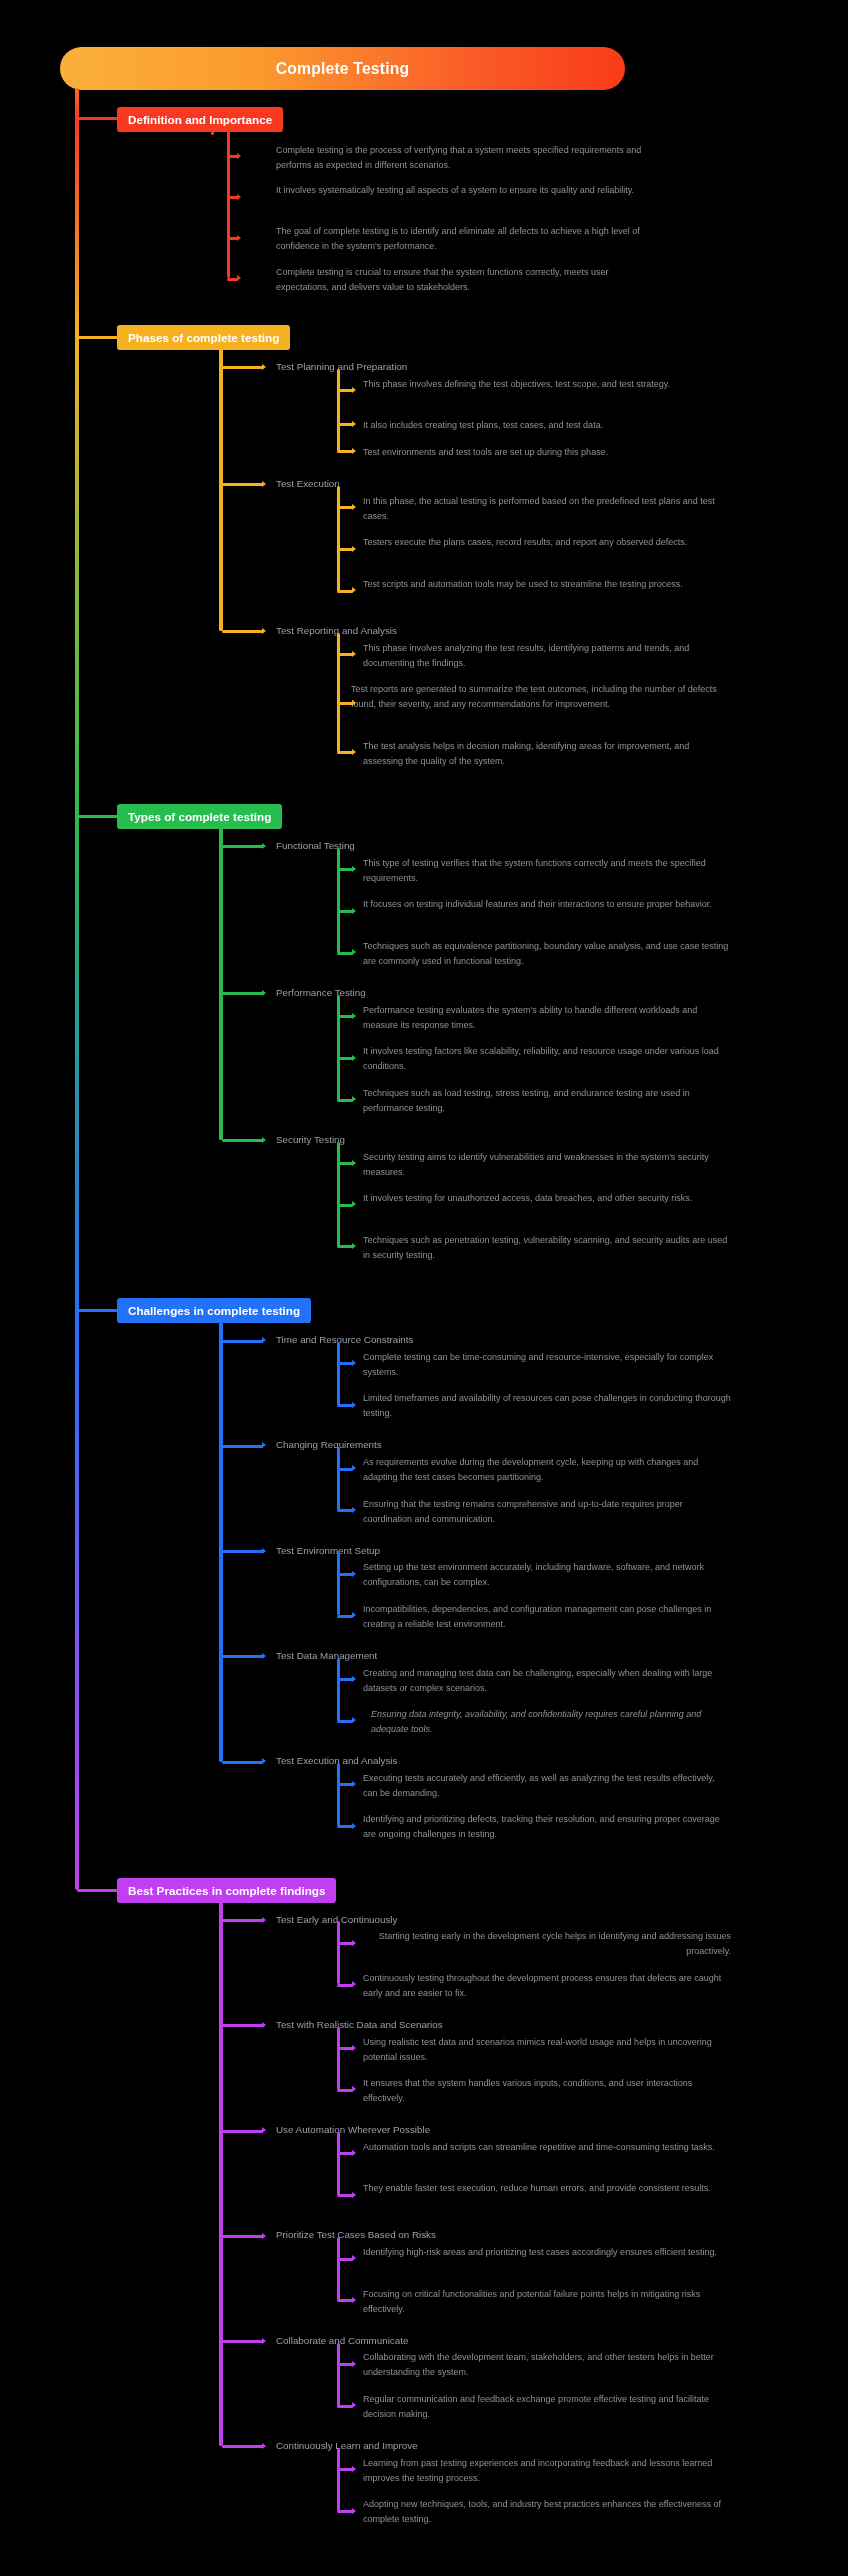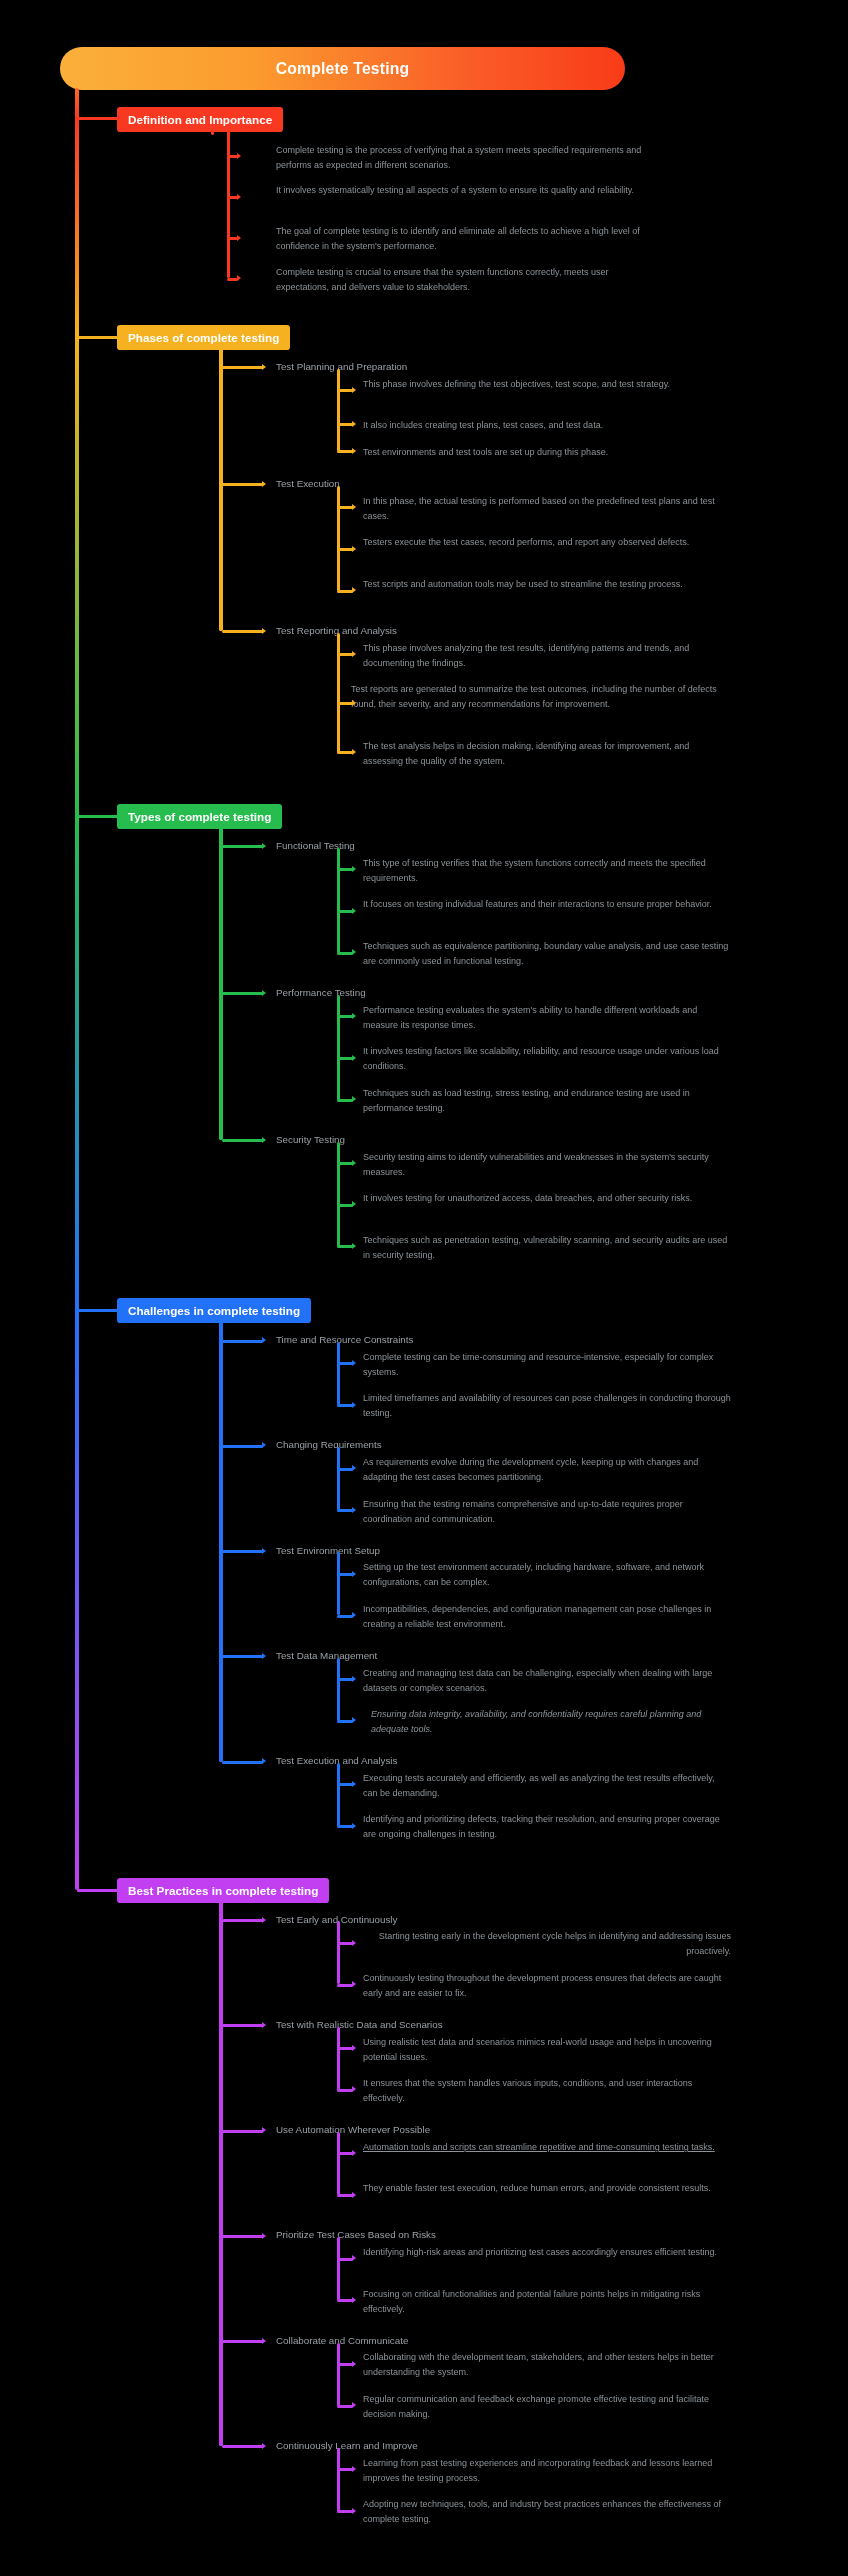--- a/index.html
+++ b/index.html
@@ -126,21 +126,21 @@
     <div class="leaf" style="left: 363px; top: 445px; color: rgb(141, 147, 152);">Test environments and test tools are set up during this phase.</div>
     <div class="h-line" style="left: 337px; top: 450px; width: 15.7px; background: rgb(245, 177, 32);"></div>
     <div class="arrow" style="left: 352px; top: 448px; border-left-color: rgb(245, 177, 32);"></div>
     <div class="v-line" style="left: 337px; top: 369px; height: 82px; background: rgb(245, 177, 32);"></div>
     <div class="l2-label" style="left: 276px; top: 478px; color: rgb(154, 160, 166);">Test Execution</div>
     <div class="h-line" style="left: 222px; top: 483px; width: 41px; background: rgb(245, 177, 32);"></div>
     <div class="arrow" style="left: 262px; top: 481px; border-left-color: rgb(245, 177, 32);"></div>
     <div class="leaf" style="left: 363px; top: 494px; color: rgb(141, 147, 152);">In this phase, the actual testing is performed based on the predefined test plans and test cases.</div>
     <div class="h-line" style="left: 337px; top: 506px; width: 15.7px; background: rgb(245, 177, 32);"></div>
     <div class="arrow" style="left: 352px; top: 504px; border-left-color: rgb(245, 177, 32);"></div>
-    <div class="leaf" style="left: 363px; top: 535px; color: rgb(141, 147, 152);">Testers execute the test cases, record performs, and report any observed defects.</div>
+    <div class="leaf" style="left: 363px; top: 535px; color: rgb(141, 147, 152);">Testers execute the plans cases, record results, and report any observed defects.</div>
     <div class="h-line" style="left: 337px; top: 548px; width: 15.7px; background: rgb(245, 177, 32);"></div>
     <div class="arrow" style="left: 352px; top: 546px; border-left-color: rgb(245, 177, 32);"></div>
     <div class="leaf" style="left: 363px; top: 577px; color: rgb(141, 147, 152);">Test scripts and automation tools may be used to streamline the testing process.</div>
     <div class="h-line" style="left: 337px; top: 590px; width: 15.7px; background: rgb(245, 177, 32);"></div>
     <div class="arrow" style="left: 352px; top: 587px; border-left-color: rgb(245, 177, 32);"></div>
     <div class="v-line" style="left: 337px; top: 486px; height: 105px; background: rgb(245, 177, 32);"></div>
     <div class="l2-label" style="left: 276px; top: 625px; color: rgb(154, 160, 166);">Test Reporting and Analysis</div>
     <div class="h-line" style="left: 222px; top: 630px; width: 41px; background: rgb(245, 177, 32);"></div>
     <div class="arrow" style="left: 262px; top: 628px; border-left-color: rgb(245, 177, 32);"></div>
     <div class="leaf" style="left: 363px; top: 641px; color: rgb(141, 147, 152);">This phase involves analyzing the test results, identifying patterns and trends, and documenting the findings.</div>
@@ -247,21 +247,21 @@
     <div class="arrow" style="left: 262px; top: 1758px; border-left-color: rgb(34, 114, 247);"></div>
     <div class="leaf" style="left: 363px; top: 1771px; color: rgb(141, 147, 152);">Executing tests accurately and efficiently, as well as analyzing the test results effectively, can be demanding.</div>
     <div class="h-line" style="left: 337px; top: 1783px; width: 15.7px; background: rgb(34, 114, 247);"></div>
     <div class="arrow" style="left: 352px; top: 1781px; border-left-color: rgb(34, 114, 247);"></div>
     <div class="leaf" style="left: 363px; top: 1812px; color: rgb(141, 147, 152);">Identifying and prioritizing defects, tracking their resolution, and ensuring proper coverage are ongoing challenges in testing.</div>
     <div class="h-line" style="left: 337px; top: 1825px; width: 15.7px; background: rgb(34, 114, 247);"></div>
     <div class="arrow" style="left: 352px; top: 1823px; border-left-color: rgb(34, 114, 247);"></div>
     <div class="v-line" style="left: 337px; top: 1763px; height: 63px; background: rgb(34, 114, 247);"></div>
     <div class="v-line" style="left: 219px; top: 1322px; width: 3.9px; height: 440px; background: rgb(34, 114, 247);"></div>
     <div class="l1-box" style="left: 117px; top: 1878px; background: rgb(193, 63, 240);">
-      <span>Best Practices in complete testing</span>
+      <span>Best Practices in complete findings</span>
     </div>
     <div class="h-line" style="left: 77px; top: 1889px; width: 41px; background: rgb(193, 63, 240);"></div>
     <div class="l2-label" style="left: 276px; top: 1914px; color: rgb(154, 160, 166);">Test Early and Continuously</div>
     <div class="h-line" style="left: 222px; top: 1919px; width: 41px; background: rgb(193, 63, 240);"></div>
     <div class="arrow" style="left: 262px; top: 1917px; border-left-color: rgb(193, 63, 240);"></div>
     <div class="leaf" style="left: 363px; top: 1929px; color: rgb(141, 147, 152); text-align: right;">Starting testing early in the development cycle helps in identifying and addressing issues proactively.</div>
     <div class="h-line" style="left: 337px; top: 1942px; width: 15.7px; background: rgb(193, 63, 240);"></div>
     <div class="arrow" style="left: 352px; top: 1940px; border-left-color: rgb(193, 63, 240);"></div>
     <div class="leaf" style="left: 363px; top: 1971px; color: rgb(141, 147, 152);">Continuously testing throughout the development process ensures that defects are caught early and are easier to fix.</div>
     <div class="h-line" style="left: 337px; top: 1984px; width: 15.7px; background: rgb(193, 63, 240);"></div>
@@ -273,21 +273,21 @@
     <div class="leaf" style="left: 363px; top: 2035px; color: rgb(141, 147, 152);">Using realistic test data and scenarios mimics real-world usage and helps in uncovering potential issues.</div>
     <div class="h-line" style="left: 337px; top: 2047px; width: 15.7px; background: rgb(193, 63, 240);"></div>
     <div class="arrow" style="left: 352px; top: 2045px; border-left-color: rgb(193, 63, 240);"></div>
     <div class="leaf" style="left: 363px; top: 2076px; color: rgb(141, 147, 152);">It ensures that the system handles various inputs, conditions, and user interactions effectively.</div>
     <div class="h-line" style="left: 337px; top: 2089px; width: 15.7px; background: rgb(193, 63, 240);"></div>
     <div class="arrow" style="left: 352px; top: 2086px; border-left-color: rgb(193, 63, 240);"></div>
     <div class="v-line" style="left: 337px; top: 2027px; height: 63px; background: rgb(193, 63, 240);"></div>
     <div class="l2-label" style="left: 276px; top: 2124px; color: rgb(154, 160, 166);">Use Automation Wherever Possible</div>
     <div class="h-line" style="left: 222px; top: 2130px; width: 41px; background: rgb(193, 63, 240);"></div>
     <div class="arrow" style="left: 262px; top: 2127px; border-left-color: rgb(193, 63, 240);"></div>
-    <div class="leaf" style="left: 363px; top: 2140px; color: rgb(141, 147, 152); text-decoration: underline;">Automation tools and scripts can streamline repetitive and time-consuming testing tasks.</div>
+    <div class="leaf" style="left: 363px; top: 2140px; color: rgb(141, 147, 152);">Automation tools and scripts can streamline repetitive and time-consuming testing tasks.</div>
     <div class="h-line" style="left: 337px; top: 2152px; width: 15.7px; background: rgb(193, 63, 240);"></div>
     <div class="arrow" style="left: 352px; top: 2150px; border-left-color: rgb(193, 63, 240);"></div>
     <div class="leaf" style="left: 363px; top: 2181px; color: rgb(141, 147, 152);">They enable faster test execution, reduce human errors, and provide consistent results.</div>
     <div class="h-line" style="left: 337px; top: 2194px; width: 15.7px; background: rgb(193, 63, 240);"></div>
     <div class="arrow" style="left: 352px; top: 2192px; border-left-color: rgb(193, 63, 240);"></div>
     <div class="v-line" style="left: 337px; top: 2132px; height: 63px; background: rgb(193, 63, 240);"></div>
     <div class="l2-label" style="left: 276px; top: 2229px; color: rgb(154, 160, 166);">Prioritize Test Cases Based on Risks</div>
     <div class="h-line" style="left: 222px; top: 2235px; width: 41px; background: rgb(193, 63, 240);"></div>
     <div class="arrow" style="left: 262px; top: 2233px; border-left-color: rgb(193, 63, 240);"></div>
     <div class="leaf" style="left: 363px; top: 2245px; color: rgb(141, 147, 152);">Identifying high-risk areas and prioritizing test cases accordingly ensures efficient testing.</div>

